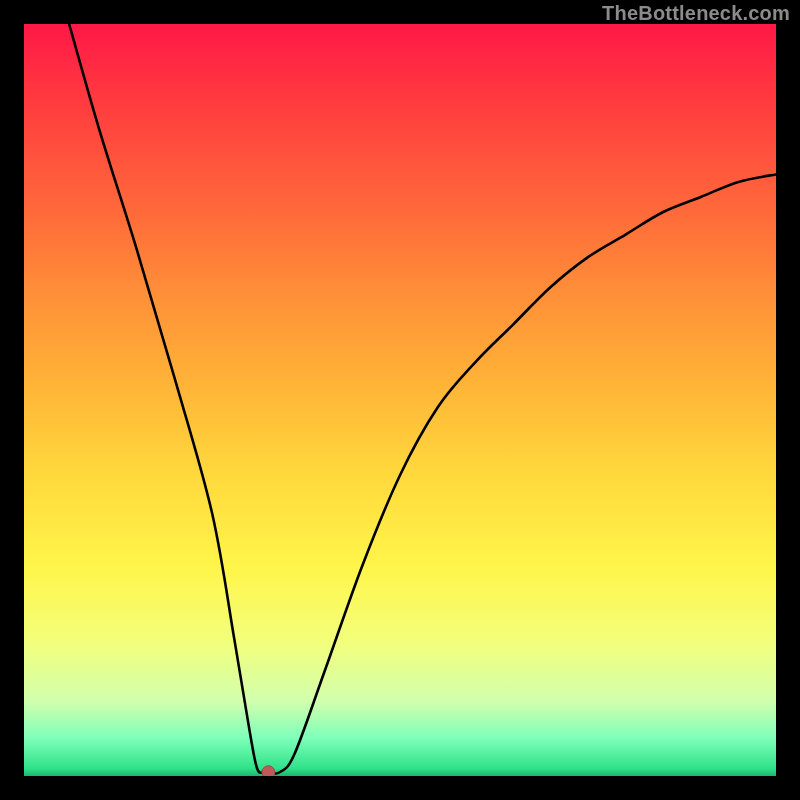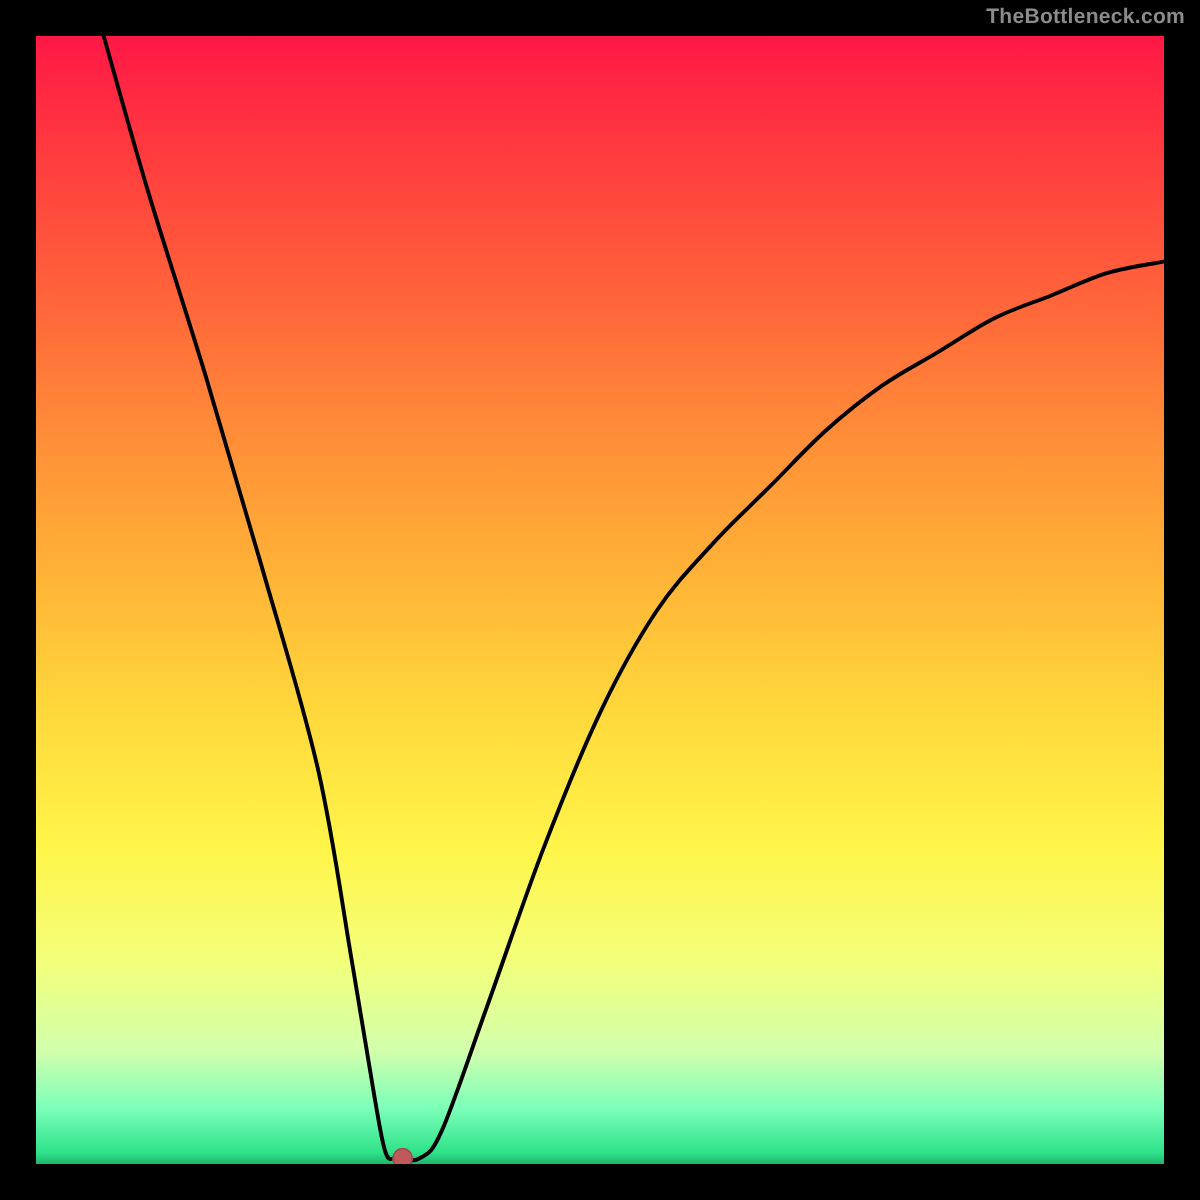--- a/index.html
+++ b/index.html
@@ -41,21 +41,21 @@
       #7dffb9 95%,
       #2fe28a 99%,
       #1eb56e 100%
     );
   }
   .watermark {
     position: absolute;
     top: 2px;
     right: 10px;
     color: #8b8b8b;
-    font-size: 14px;
+    font-size: 20px;
     letter-spacing: 0.2px;
     font-weight: 600;
   }
   svg.curve {
     position: absolute;
     top: 0;
     left: 0;
     width: 752px;
     height: 752px;
   }

